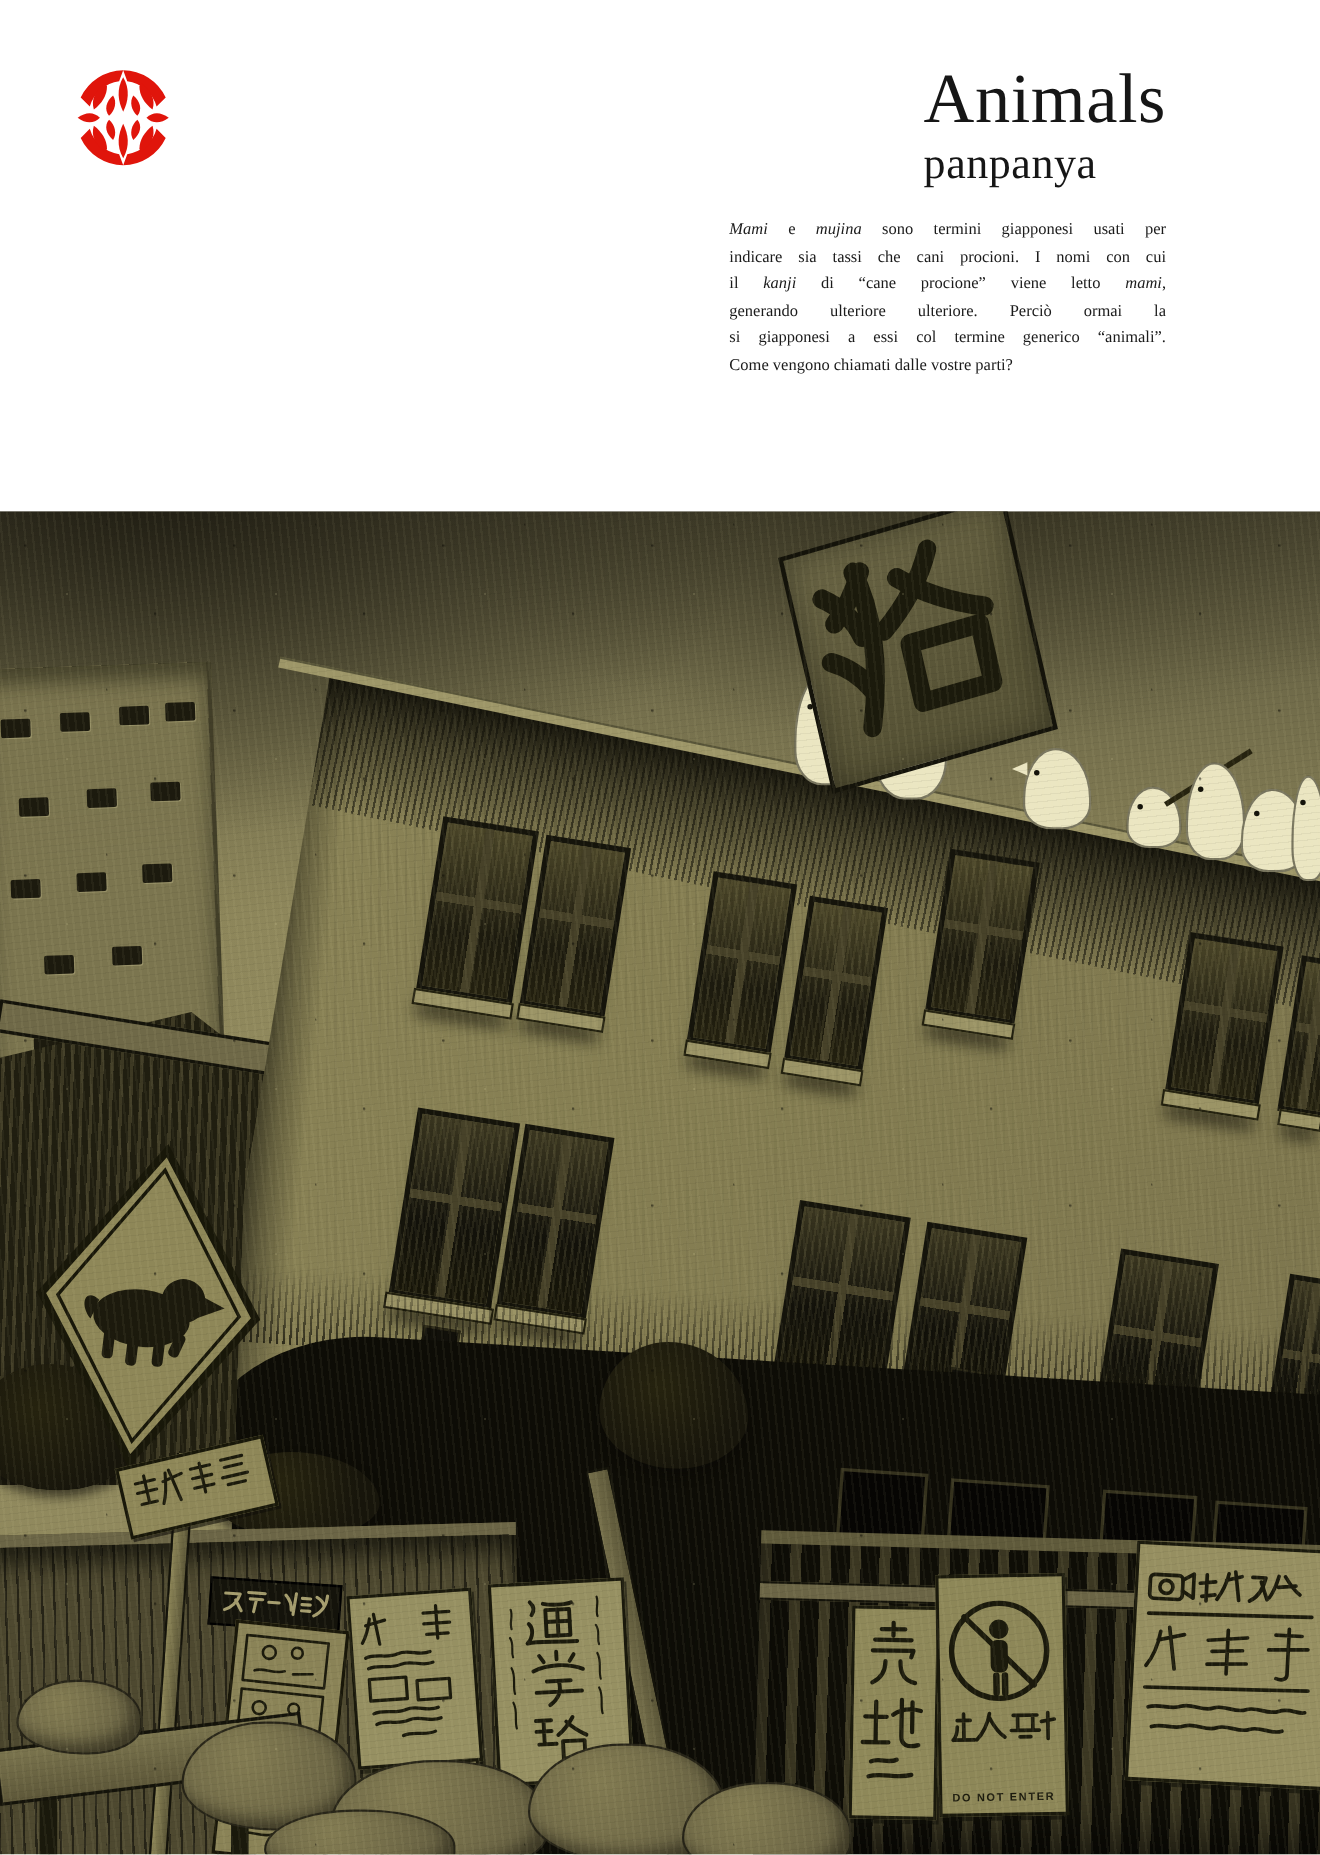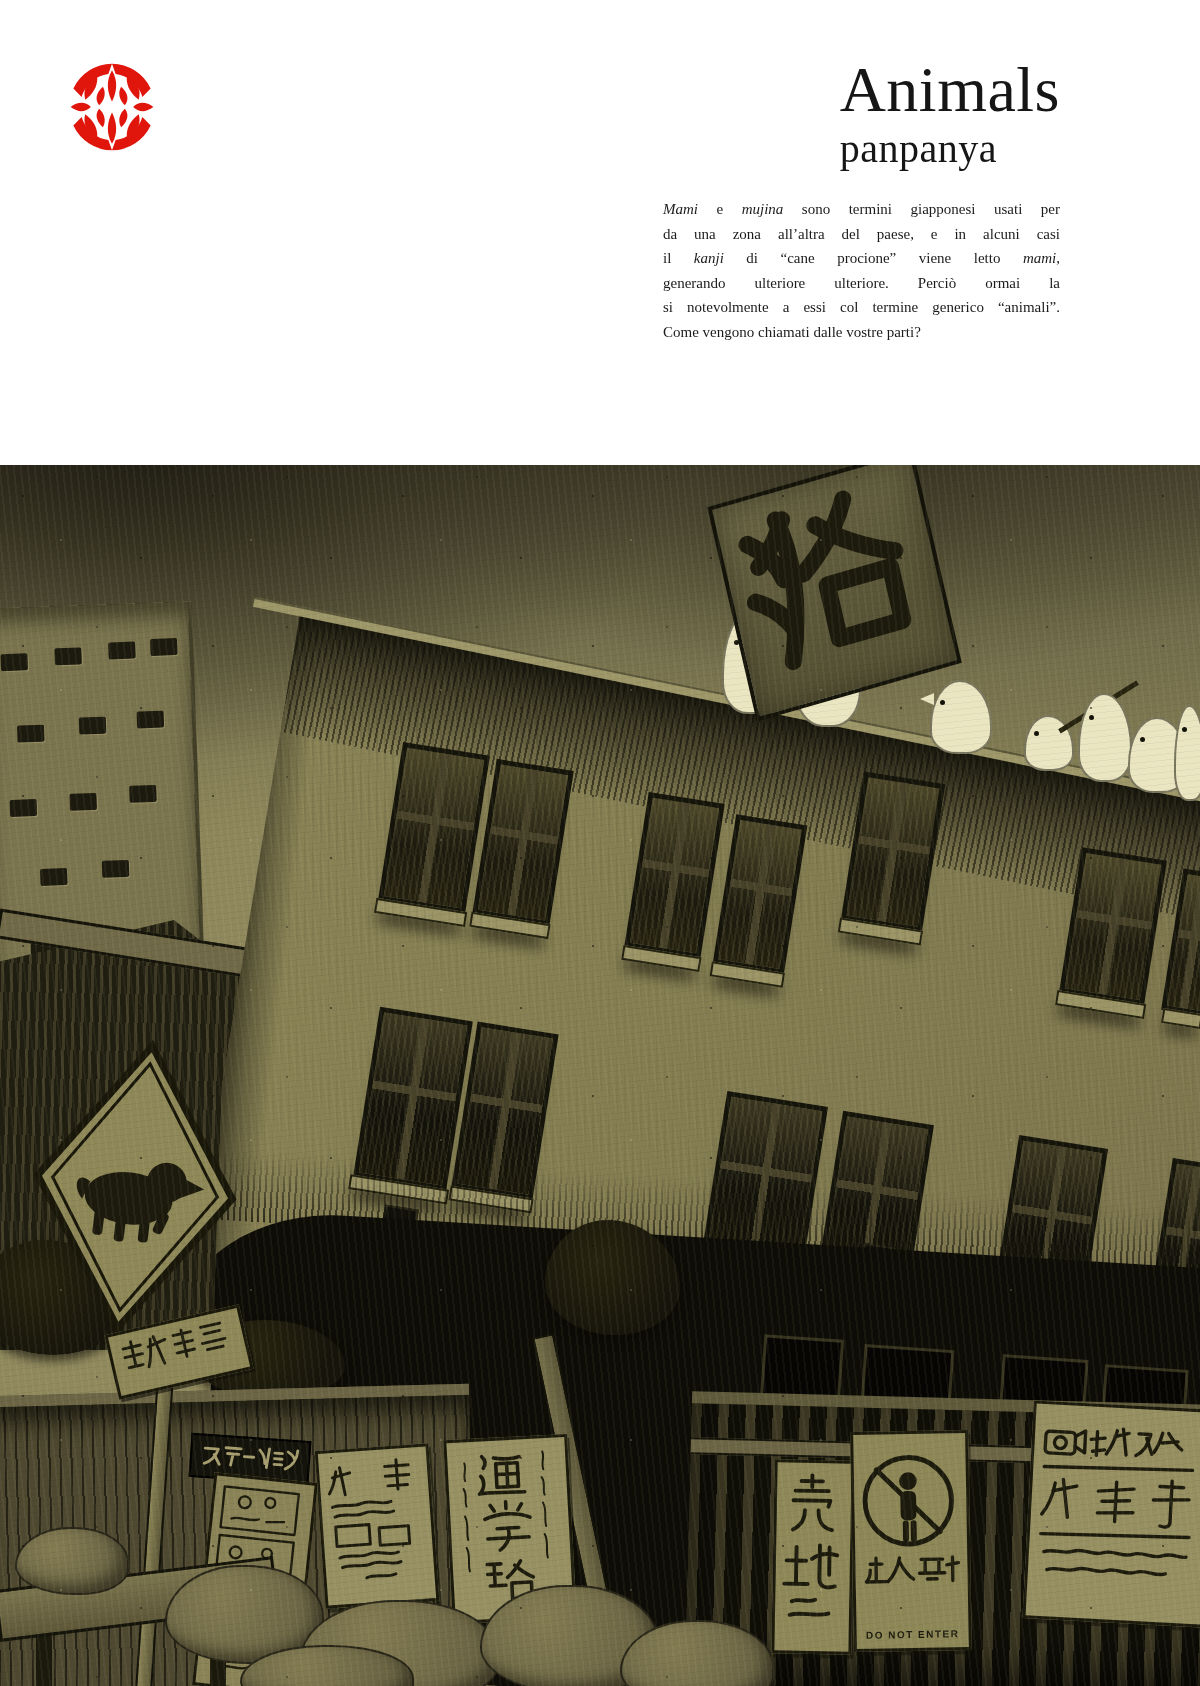--- a/index.html
+++ b/index.html
@@ -166,24 +166,24 @@
     </g>
   </svg>
 
   <div class="hdr">
     <h1 class="title">Animals</h1>
     <div class="author">panpanya</div>
   </div>
 
   <div class="intro">
       <div class="intro-line"><span class="it">Mami</span><span> e </span><span class="it">mujina</span><span> sono termini giapponesi usati per</span></div>
-      <div class="intro-line"><span>da una zona all’altra del paese, e in alcuni casi</span></div>
+      <div class="intro-line"><span>indicare sia tassi che cani procioni. I nomi con cui</span></div>
       <div class="intro-line"><span>il </span><span class="it">kanji</span><span> di “cane procione” viene letto </span><span class="it">mami</span><span>,</span></div>
       <div class="intro-line"><span>generando ulteriore ulteriore. Perciò ormai la</span></div>
-      <div class="intro-line"><span>si notevolmente a essi col termine generico “animali”.</span></div>
+      <div class="intro-line"><span>si giapponesi a essi col termine generico “animali”.</span></div>
       <div class="intro-line last"><span>Come vengono chiamati dalle vostre parti?</span></div>
     </div>
 
   <div class="illus">
 
     <div class="distant">
       <div class="dwin" style="left:16px;top:46px"></div>
       <div class="dwin" style="left:70px;top:42px"></div>
       <div class="dwin" style="left:124px;top:38px"></div>
       <div class="dwin" style="left:166px;top:36px"></div>

